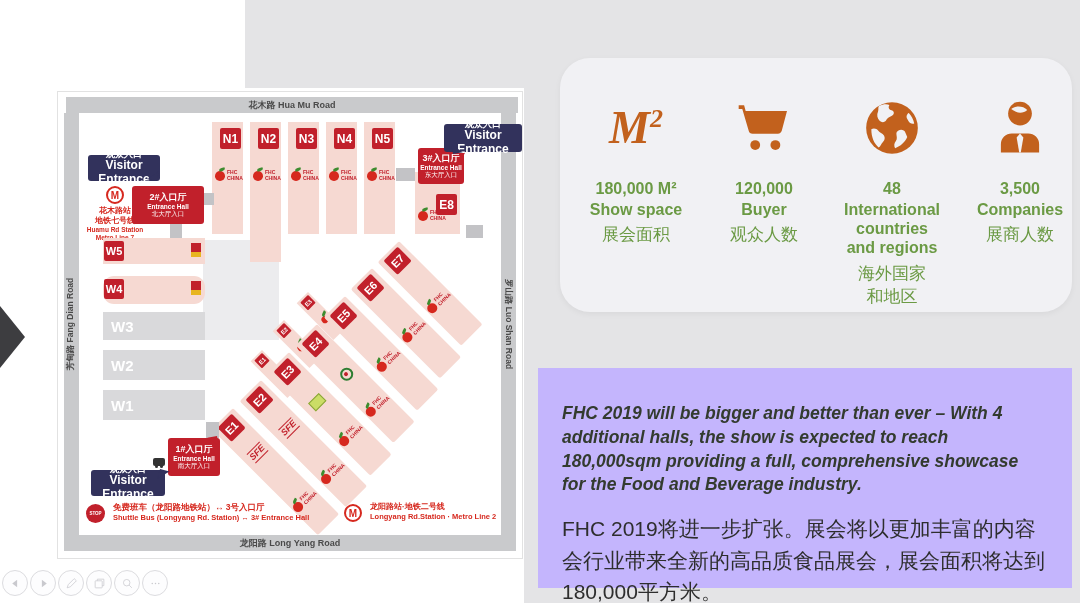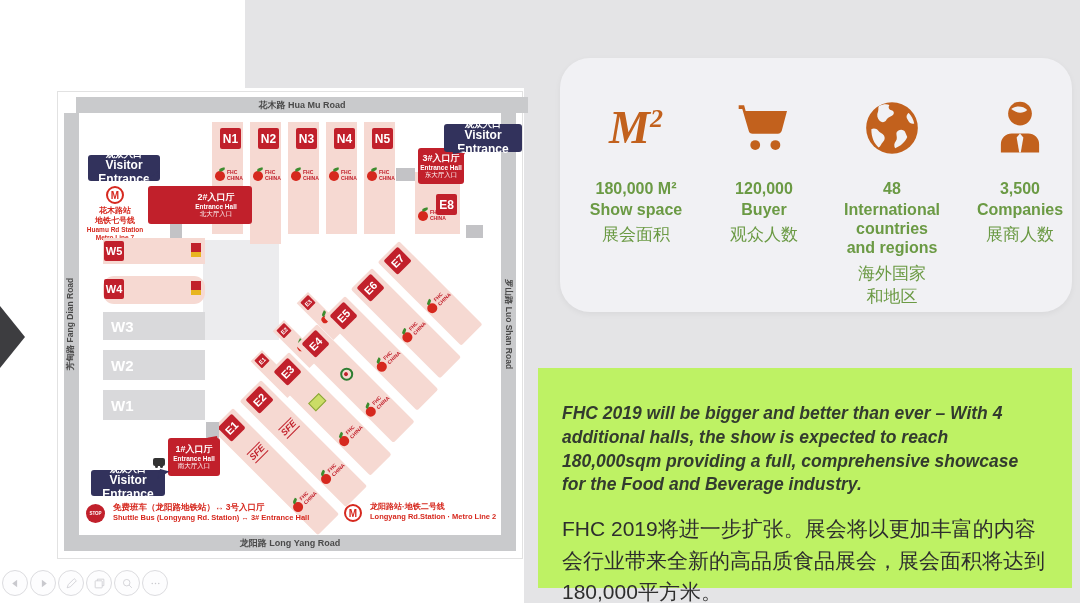--- a/index.html
+++ b/index.html
@@ -18,37 +18,37 @@
 
   
   .nav-arrow{position:absolute;left:0;top:306px;width:0;height:0;cursor:pointer;
       border-top:31px solid transparent;border-bottom:31px solid transparent;border-left:25px solid #3d3d40;}
 
   
   .map{position:absolute;left:58px;top:92px;width:464px;height:466px;background:#fff;
        box-shadow:0 0 0 1px #e2e2e2;}
   .road{position:absolute;background:#c9cacc;color:#4a4a4a;font-size:9px;font-weight:bold;
         display:flex;align-items:center;justify-content:center;overflow:hidden;}
-  .road-top{left:18px;top:5px;width:452px;height:16px;}
+  .road-top{left:8px;top:5px;width:452px;height:16px;}
   .road-bottom{left:6px;top:443px;width:452px;height:16px;}
   .road-left{left:6px;top:21px;width:15px;height:422px;}
   .road-right{left:443px;top:21px;width:15px;height:422px;}
   .vlabel{white-space:nowrap;font-size:8.5px;}
   .rot-l{transform:rotate(-90deg);}
   .rot-r{transform:rotate(90deg);}
 
   .plaza{position:absolute;left:145px;top:148px;width:76px;height:100px;background:#ececee;}
 
   
   .hall{position:absolute;background:#f6d9d2;}
   .hall-gray{position:absolute;background:#d9d9db;}
   .hbadge{position:absolute;width:21px;height:21px;background:#c1202b;color:#fff;font-weight:bold;
           font-size:12px;display:flex;align-items:center;justify-content:center;border-radius:2px;}
   
-  .n1{left:154px;top:30px;width:31px;height:112px;} .n2{left:192px;top:30px;width:31px;height:122px;}
+  .n1{left:154px;top:30px;width:31px;height:112px;} .n2{left:192px;top:30px;width:31px;height:140px;}
   .n3{left:230px;top:30px;width:31px;height:112px;} .n4{left:268px;top:30px;width:31px;height:112px;}
   .n5{left:306px;top:30px;width:31px;height:112px;}
   .ncol .hbadge{left:8px;top:6px;}
   .ncol .fhc{position:absolute;left:3px;top:48px;}
 
   
   .fhc{display:flex;align-items:center;gap:2px;}
   .apple{width:10px;height:10px;background:#d6281e;border-radius:50% 50% 48% 48%;position:relative;flex:0 0 auto;}
   .apple::before{content:'';position:absolute;top:-3px;left:4px;width:6px;height:3px;background:#3d8c2f;
                  border-radius:50% 0 50% 0;transform:rotate(-18deg);}
@@ -72,21 +72,21 @@
   .vb-right::after{content:'';position:absolute;left:2px;bottom:-9px;border:7px solid transparent;border-top-color:#32325c;transform:rotate(35deg);}
   .vb-bottom{left:33px;top:378px;width:74px;height:26px;}
   .vb-bottom::after{content:'';position:absolute;right:-2px;top:-8px;border:7px solid transparent;border-bottom-color:#32325c;transform:rotate(-30deg);}
 
   
   .rbadge{position:absolute;background:#c1202b;color:#fff;text-align:center;border-radius:3px;
           display:flex;flex-direction:column;justify-content:center;line-height:1.2;z-index:5;}
   .rbadge .l1{font-size:9px;font-weight:bold;}
   .rbadge .l2{font-size:6.5px;font-weight:bold;}
   .rbadge .l3{font-size:6.5px;}
-  .b2{left:90px;top:94px;width:72px;height:38px;padding-left:32px;}
+  .b2{left:74px;top:94px;width:72px;height:38px;}
   .b3{left:360px;top:56px;width:46px;height:36px;}
   .b3::after{content:'';position:absolute;right:-6px;top:-8px;border:6px solid transparent;border-bottom-color:#c1202b;transform:rotate(40deg);}
   .b1{left:110px;top:346px;width:52px;height:38px;}
   .b1::after{content:'';position:absolute;right:-4px;top:-9px;border:7px solid transparent;border-bottom-color:#c1202b;transform:rotate(35deg);}
 
   
   .metro{width:18px;height:18px;border:2px solid #d6281e;border-radius:50%;background:#fff;color:#d6281e;
          font-weight:bold;font-size:10px;display:flex;align-items:center;justify-content:center;box-sizing:border-box;}
   .m7-circle{position:absolute;left:48px;top:94px;}
   .m7-text{position:absolute;left:14px;top:114px;width:86px;text-align:center;color:#d6281e;line-height:1.25;}
@@ -145,21 +145,21 @@
   .stat-icon{height:92px;display:flex;align-items:center;justify-content:center;color:#c2611d;}
   .m2icon{font-size:46px;font-weight:bold;font-style:italic;font-family:"Liberation Serif",serif;line-height:1;}
   .m2icon sup{font-size:26px;}
   .stat-icon svg{width:62px;height:62px;fill:#c2611d;}
   .stat-value{margin-top:6px;font-size:16px;font-weight:bold;color:#6b9a44;}
   .stat-label{margin-top:2px;font-size:16px;font-weight:bold;color:#6b9a44;line-height:1.2;}
   .stat-zh{margin-top:4px;font-size:17px;color:#6b9a44;}
   .zh-narrow{width:84px;margin-left:auto;margin-right:auto;}
 
   
-  .desc{position:absolute;left:538px;top:368px;width:534px;height:220px;background:#bef264;
+  .desc{position:absolute;left:538px;top:368px;width:534px;height:220px;background:#c4b5fd;
         padding:34px 26px 16px 24px;box-sizing:border-box;}
   .desc .en{margin:0;width:476px;font-size:17.5px;font-style:italic;font-weight:bold;color:#333b2f;line-height:1.36;}
   .desc .zh{margin:16px 0 0 0;font-size:21px;color:#2e2e2e;line-height:1.5;}
 
   
   .toolbar{position:absolute;left:2px;top:570px;display:flex;gap:2px;}
   .tbtn{width:26px;height:26px;border-radius:50%;border:1px solid #dcdcdf;background:#fdfdfe;
         display:flex;align-items:center;justify-content:center;cursor:pointer;padding:0;}
   .tbtn svg{width:13px;height:13px;stroke:#c9c9ce;fill:none;stroke-width:1.4;}
   .tbtn svg .f{fill:#c9c9ce;stroke:none;}

